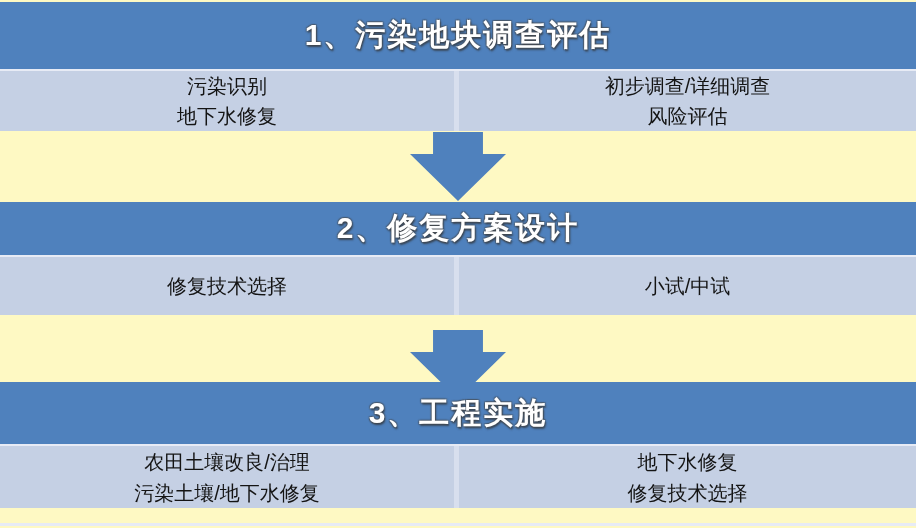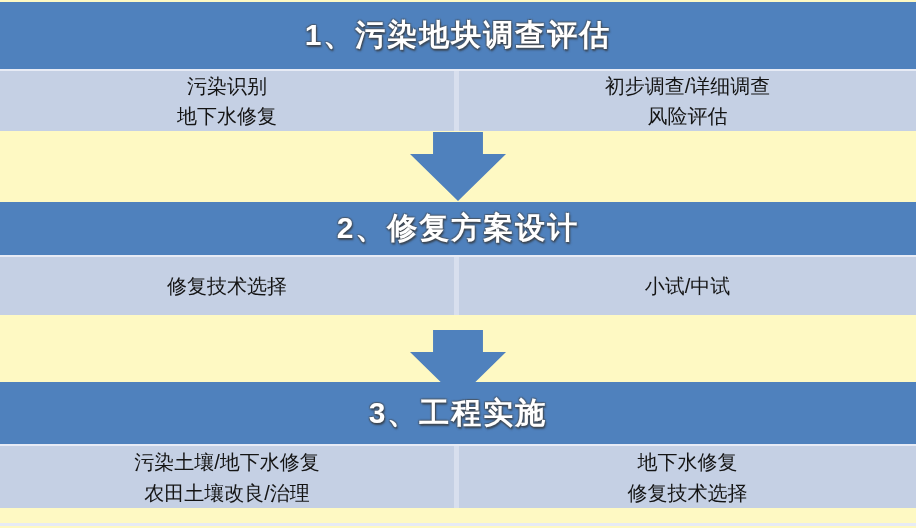--- a/index.html
+++ b/index.html
@@ -130,22 +130,22 @@
 
   <div class="down-arrow arrow-2"></div>
 
   <div class="stage stage-3">
     <div class="hdr">
       <span class="hdr-title">3、工程实施</span>
     </div>
     <div class="gap-h"></div>
     <div class="row">
       <div class="cell cell-left">
+        <div class="cell-line">农田土壤改良/治理</div>
         <div class="cell-line">污染土壤/地下水修复</div>
-        <div class="cell-line">农田土壤改良/治理</div>
       </div>
       <div class="v-divider"></div>
       <div class="cell cell-right">
         <div class="cell-line">地下水修复</div>
         <div class="cell-line">修复技术选择</div>
       </div>
     </div>
   </div>
 
   <div class="bottom-line"></div>

